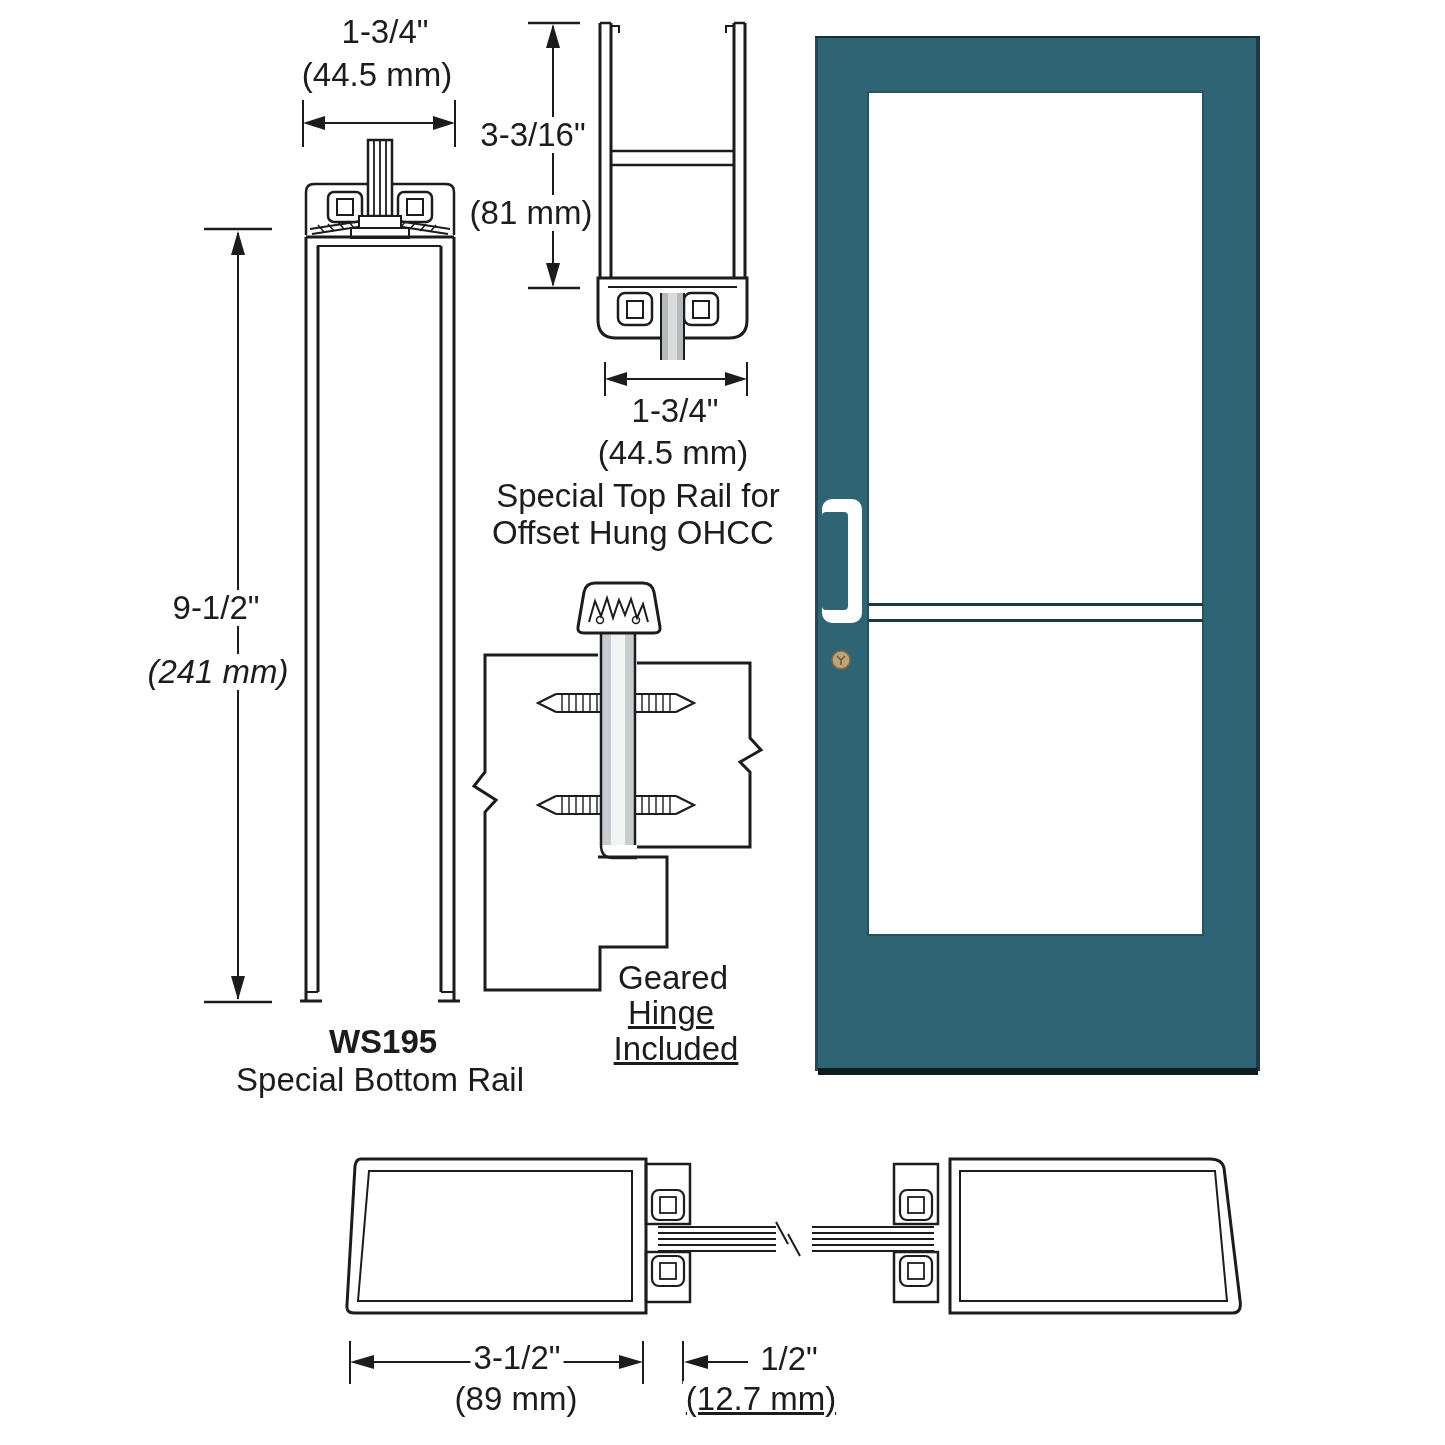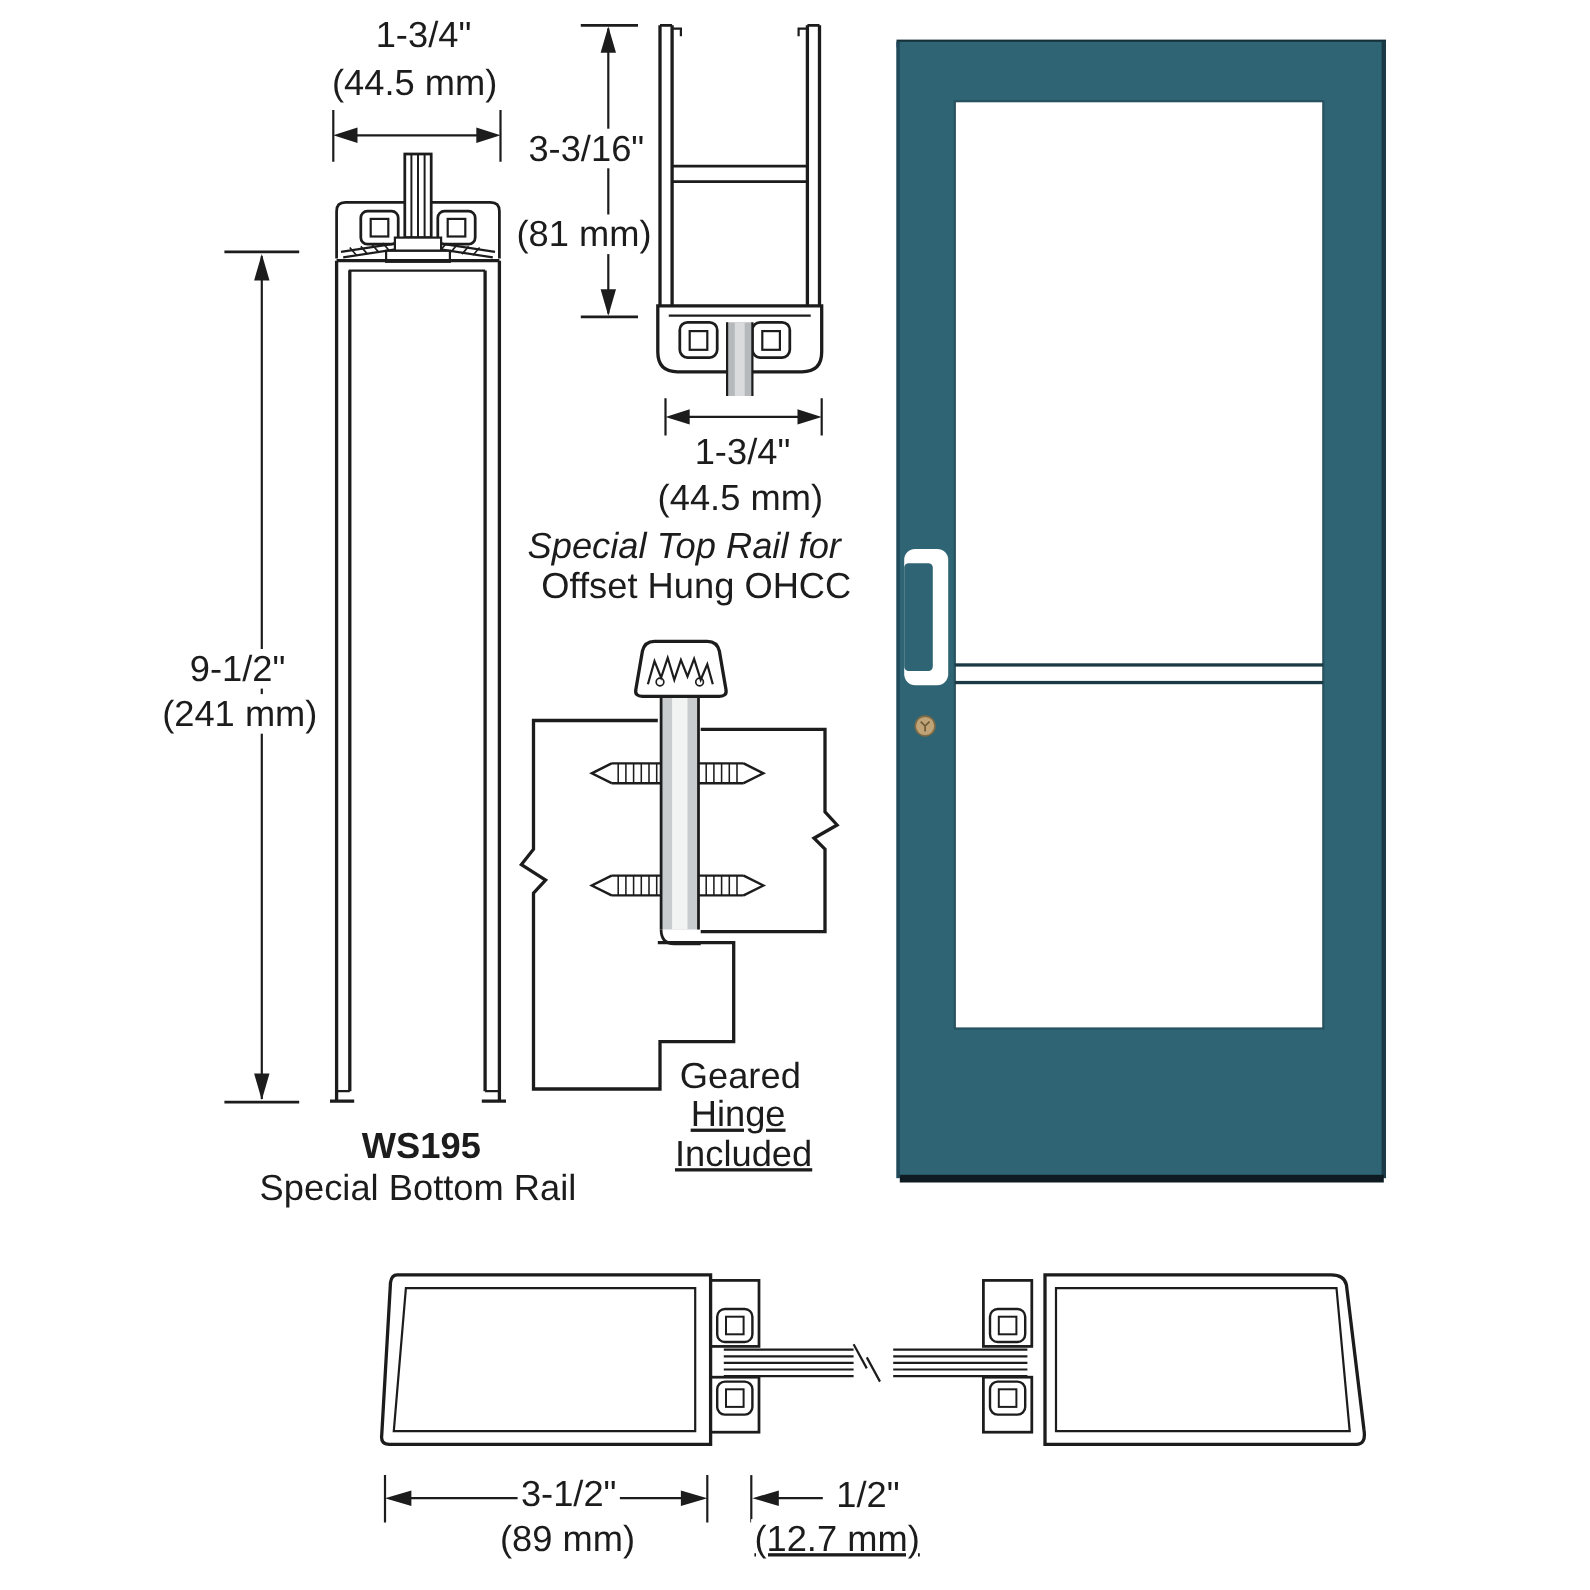--- a/index.html
+++ b/index.html
@@ -190,25 +190,25 @@
 </svg>
 
 <div class="lbl" style="left:385px;top:14px;">1-3/4"</div>
 <div class="lbl" style="left:377px;top:57px;">(44.5 mm)</div>
 
 <div class="lbl" style="left:533px;top:117px;">3-3/16"</div>
 <div class="lbl" style="left:531px;top:157px;margin-top:38px;">(81 mm)</div>
 
 <div class="lbl" style="left:675px;top:393px;">1-3/4"</div>
 <div class="lbl" style="left:673px;top:435px;">(44.5 mm)</div>
-<div class="lbl" style="left:622px;top:478px;font-style:italic;">Special Top Rail for</div>
+<div class="lbl" style="left:638px;top:478px;">Special Top Rail for</div>
 <div class="lbl" style="left:633px;top:515px;">Offset Hung OHCC</div>
 
 <div class="lbl" style="left:216px;top:590px;">9-1/2"</div>
-<div class="lbl" style="left:218px;top:631px;">(241 mm)</div>
+<div class="lbl" style="left:218px;top:654px;font-style:italic;">(241 mm)</div>
 
 <div class="lbl bold" style="left:383px;top:1024px;text-align:center;">WS195</div>
 <div class="lbl" style="left:380px;top:1062px;">Special Bottom Rail</div>
 
 <div class="lbl" style="left:673px;top:960px;">Geared</div>
 <div class="lbl" style="left:671px;top:995px;text-decoration:underline;">Hinge</div>
 <div class="lbl" style="left:676px;top:1031px;text-decoration:underline;">Included</div>
 
 <div class="lbl" style="left:517px;top:1340px;">3-1/2"</div>
 <div class="lbl" style="left:516px;top:1381px;">(89 mm)</div>

